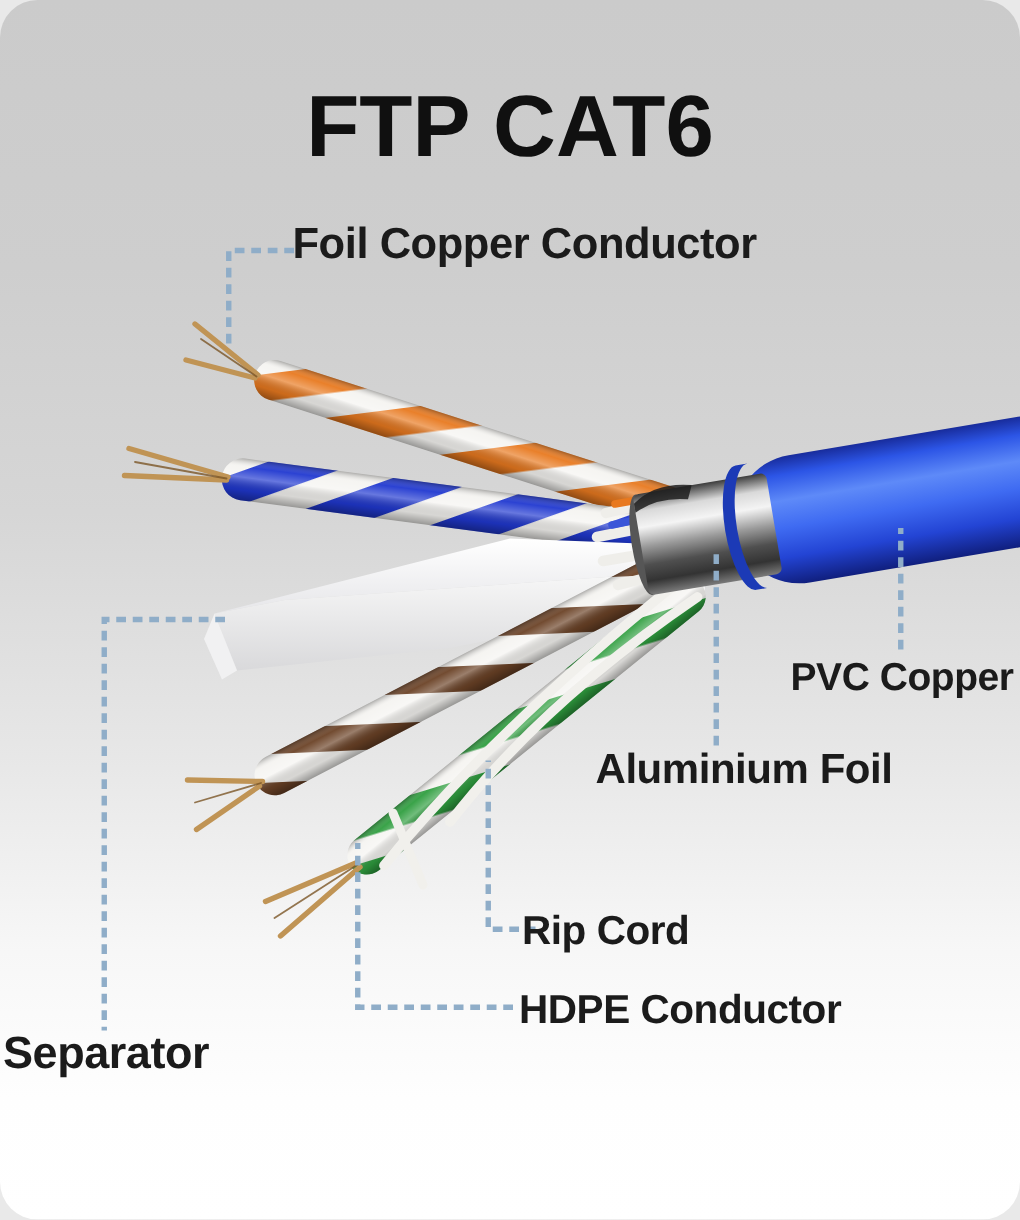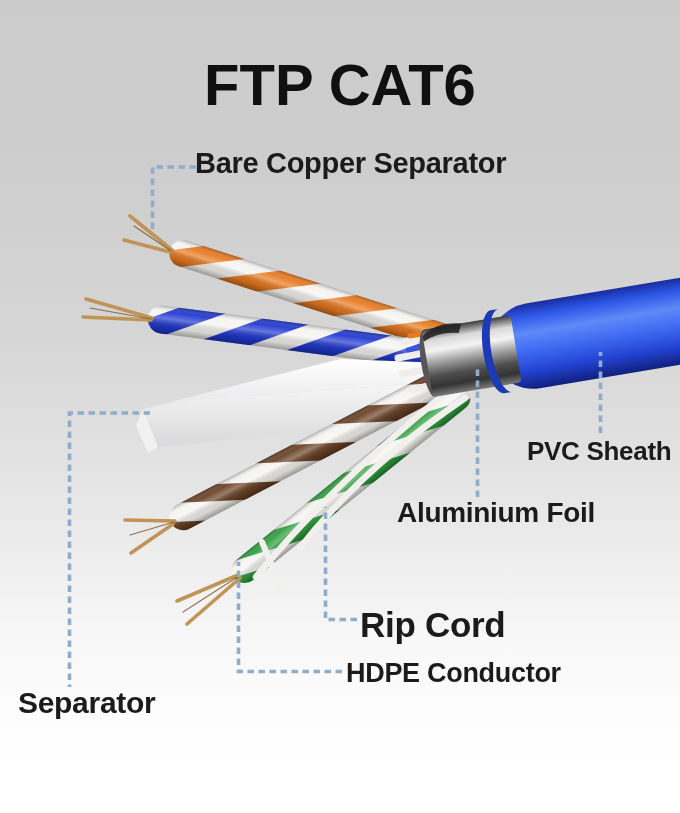--- a/index.html
+++ b/index.html
@@ -1,34 +1,35 @@
 <!DOCTYPE html>
 <html><head>
 <meta charset="utf-8">
 <style>
   html,body{margin:0;padding:0;background:#e9e9e9;}
   .stage{
     position:relative;width:680px;height:813px;overflow:hidden;
     font-family:"Liberation Sans",sans-serif;
     background:linear-gradient(180deg,#cbcbcb 0%,#cecece 22%,#d6d6d6 42%,#e7e7e7 62%,#f7f7f7 78%,#fefefe 90%,#ffffff 100%);
+    border-radius:25px;
   }
   .page-title{
     position:absolute;top:56px;left:0;width:680px;text-align:center;
     font-size:58px;font-weight:800;color:#101010;letter-spacing:0px;line-height:1;
   }
   .label{
     position:absolute;font-weight:700;color:#1b1b1b;white-space:nowrap;line-height:1.1;
     letter-spacing:-0.3px;
   }
   .lbl-bare{top:148px;left:195px;font-size:29px;}
   .lbl-pvc{top:437px;left:527px;font-size:26px;}
   .lbl-foil{top:498px;left:397px;font-size:28px;}
-  .lbl-rip{top:606px;left:360px;font-size:35px;}
+  .lbl-rip{top:606px;left:348px;font-size:27px;}
   .lbl-hdpe{top:659px;left:346px;font-size:27px;}
-  .lbl-sep{top:686px;left:18px;font-size:30px;}
+  .lbl-sep{top:686px;left:2px;font-size:30px;}
   svg.illustration{position:absolute;top:0;left:0;}
 </style>
 </head>
 <body>
 
 <div class="stage">
 
   <svg class="illustration" width="680" height="813" viewBox="0 0 680 813">
     <defs>
       <pattern id="pOrange" width="34" height="34" patternUnits="userSpaceOnUse" patternTransform="rotate(65)">
@@ -145,20 +146,20 @@
       <path d="M150,413 H69.5 V687"></path>
       <path d="M600.5,433 V352"></path>
       <path d="M477.5,497 V368"></path>
       <path d="M357,619.5 H325.5 V507"></path>
       <path d="M342,671.5 H238.5 V562"></path>
     </g>
   </svg>
 
   <div class="page-title">FTP CAT6</div>
 
-  <div class="label lbl-bare">Bare Copper Separator</div>
-  <div class="label lbl-pvc">PVC Sheath</div>
+  <div class="label lbl-bare">Foil Copper Conductor</div>
+  <div class="label lbl-pvc">PVC Copper</div>
   <div class="label lbl-foil">Aluminium Foil</div>
   <div class="label lbl-rip">Rip Cord</div>
   <div class="label lbl-hdpe">HDPE Conductor</div>
   <div class="label lbl-sep">Separator</div>
 
 </div>
 
 </body></html>

